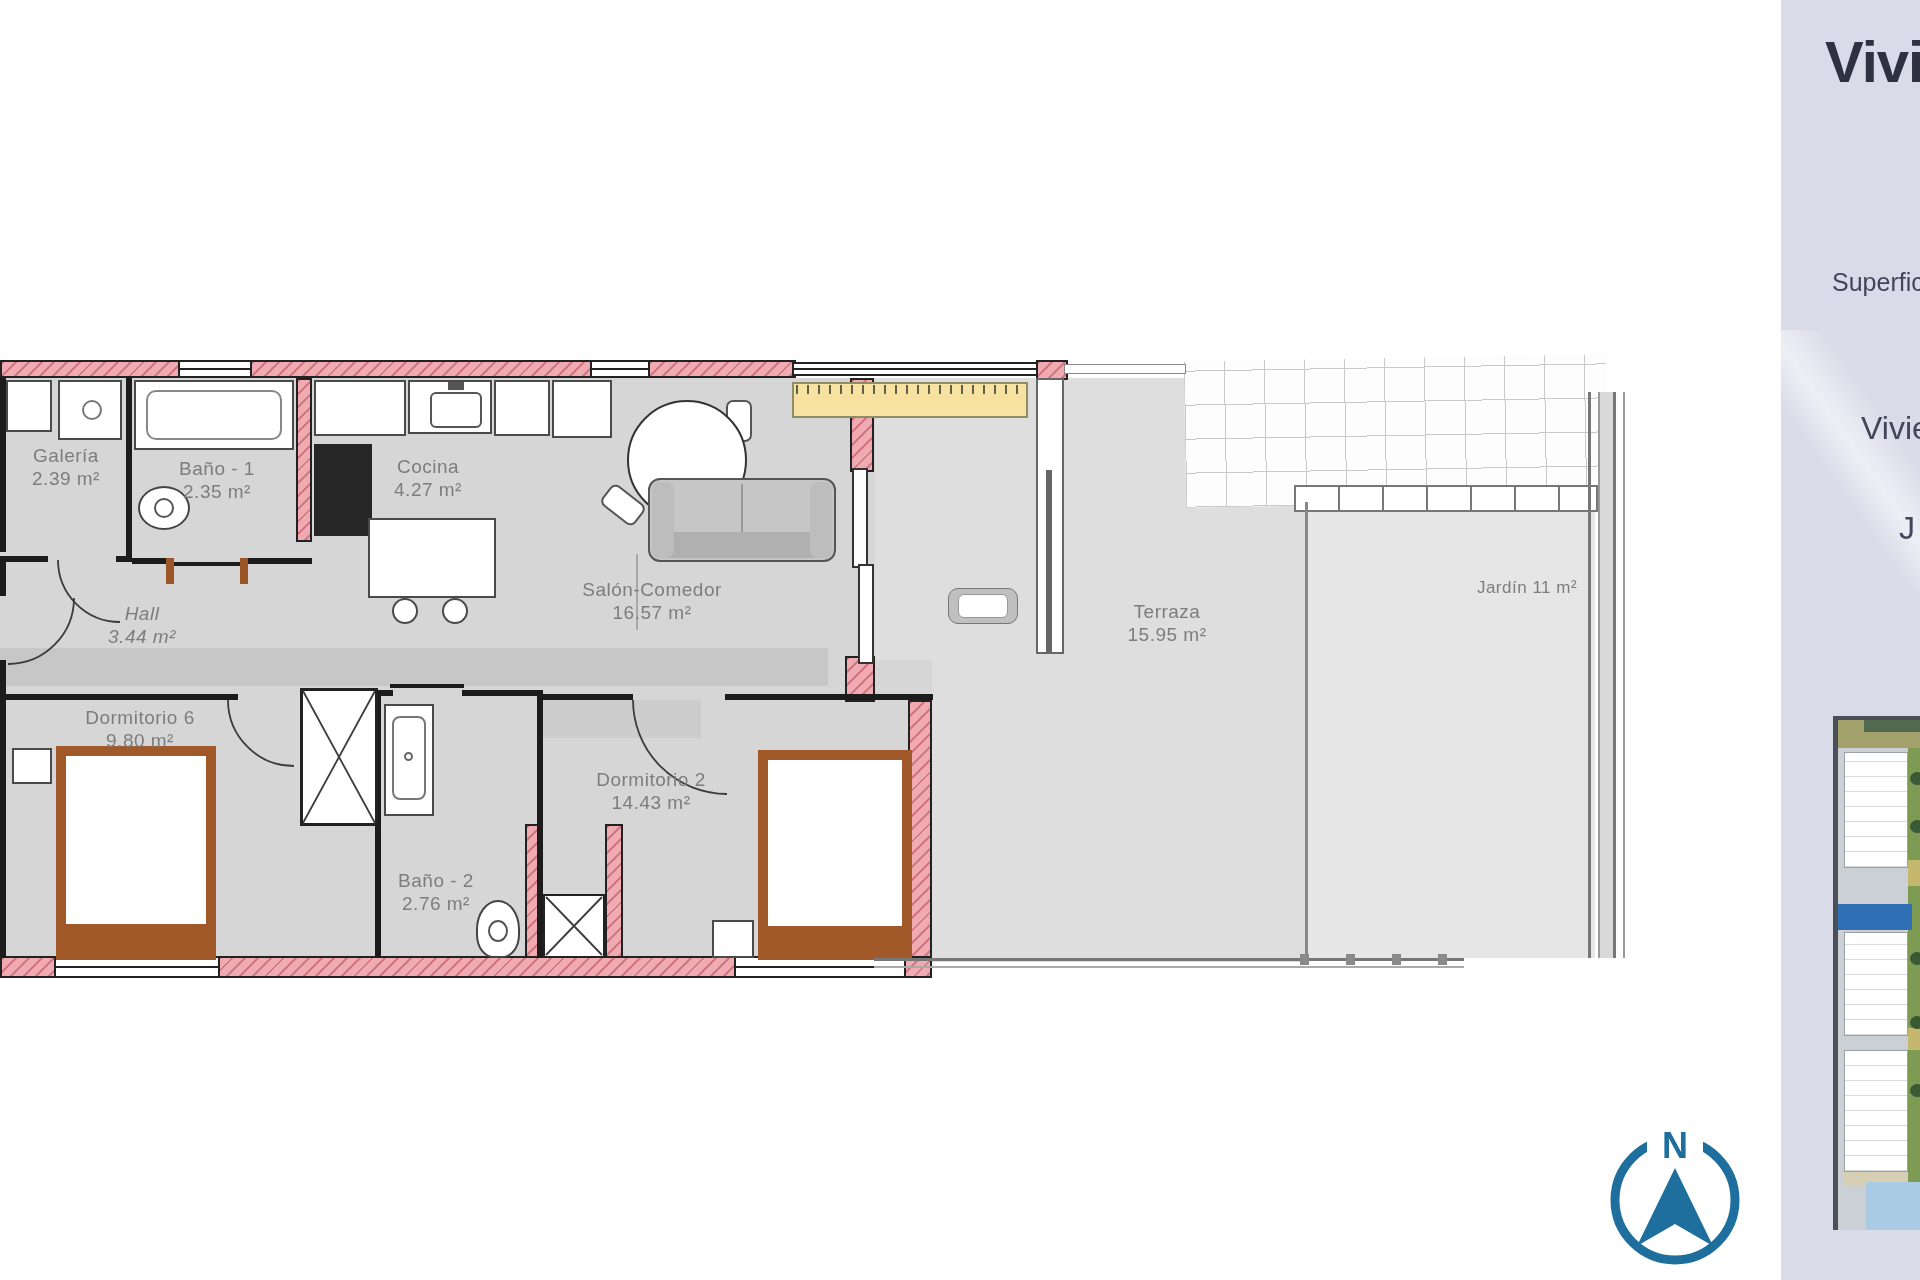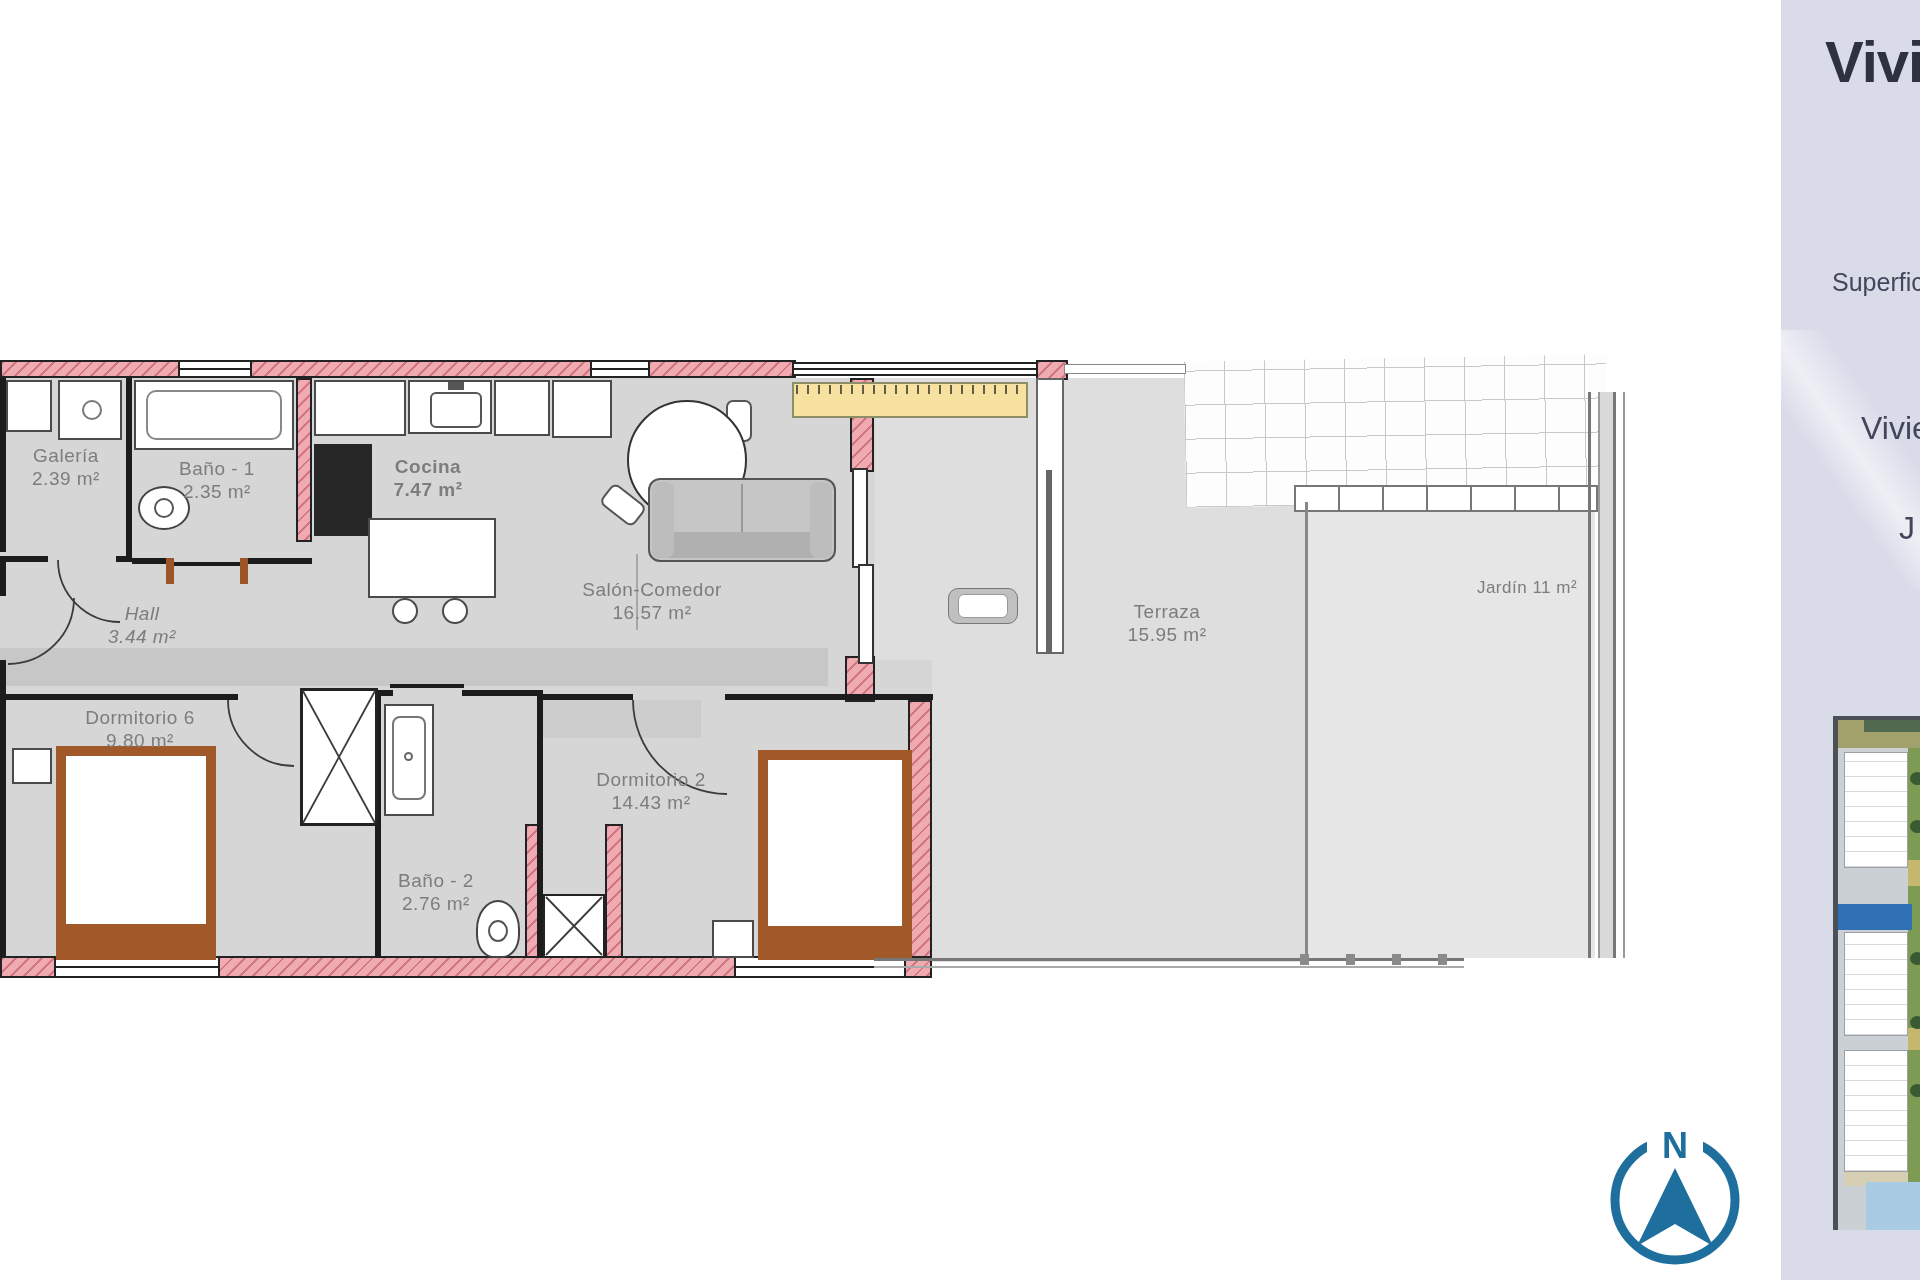--- a/index.html
+++ b/index.html
@@ -156,23 +156,23 @@
   </svg>
 
   <div class="rl" style="left:66px;top:467px;">
     <div>Galería</div>
     <div>2.39 m²</div>
   </div>
   <div class="rl" style="left:217px;top:480px;">
     <div>Baño - 1</div>
     <div>2.35 m²</div>
   </div>
-  <div class="rl" style="left:428px;top:478px;font-weight:bold;">
+  <div class="rl" style="left:428px;top:478px;">
     <div>Cocina</div>
-    <div>7.47 m²</div>
+    <div>4.27 m²</div>
   </div>
   <div class="rl" style="left:142px;top:625px;font-style:italic;">
     <div>Hall</div>
     <div>3.44 m²</div>
   </div>
   <div class="rl" style="left:652px;top:601px;">
     <div>Salón-Comedor</div>
     <div>16.57 m²</div>
   </div>
   <div class="rl" style="left:140px;top:729px;">

